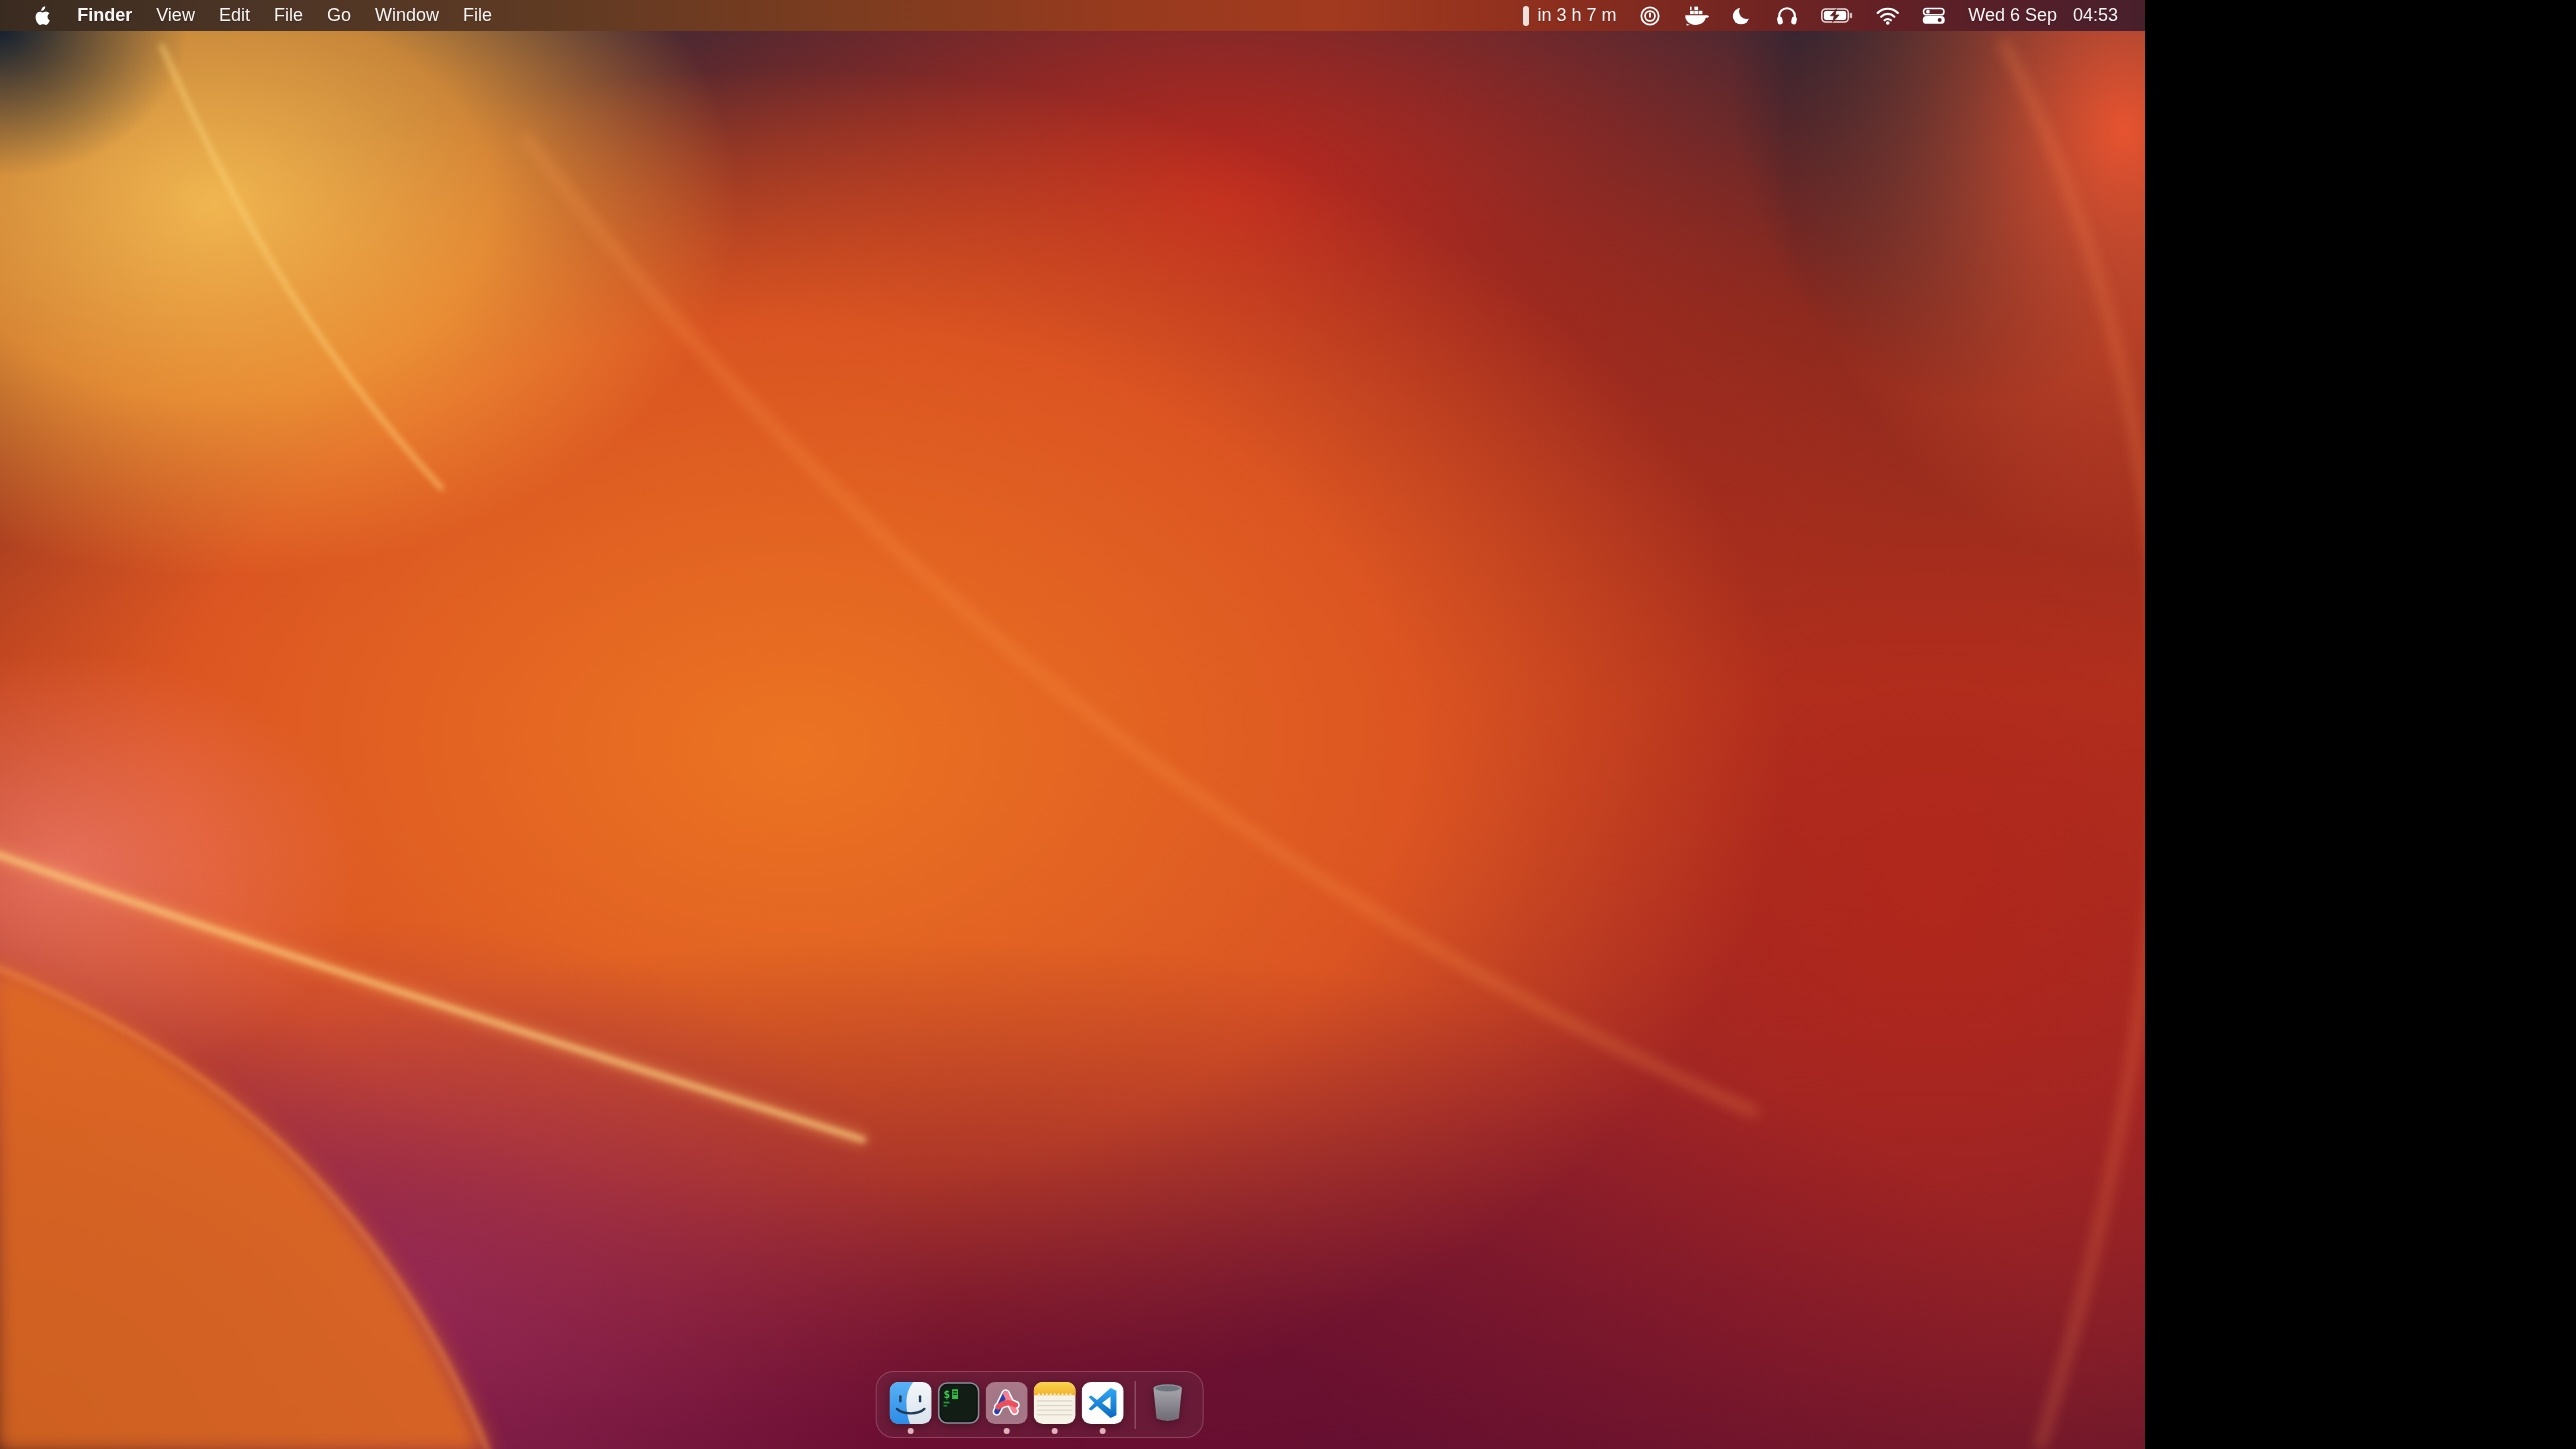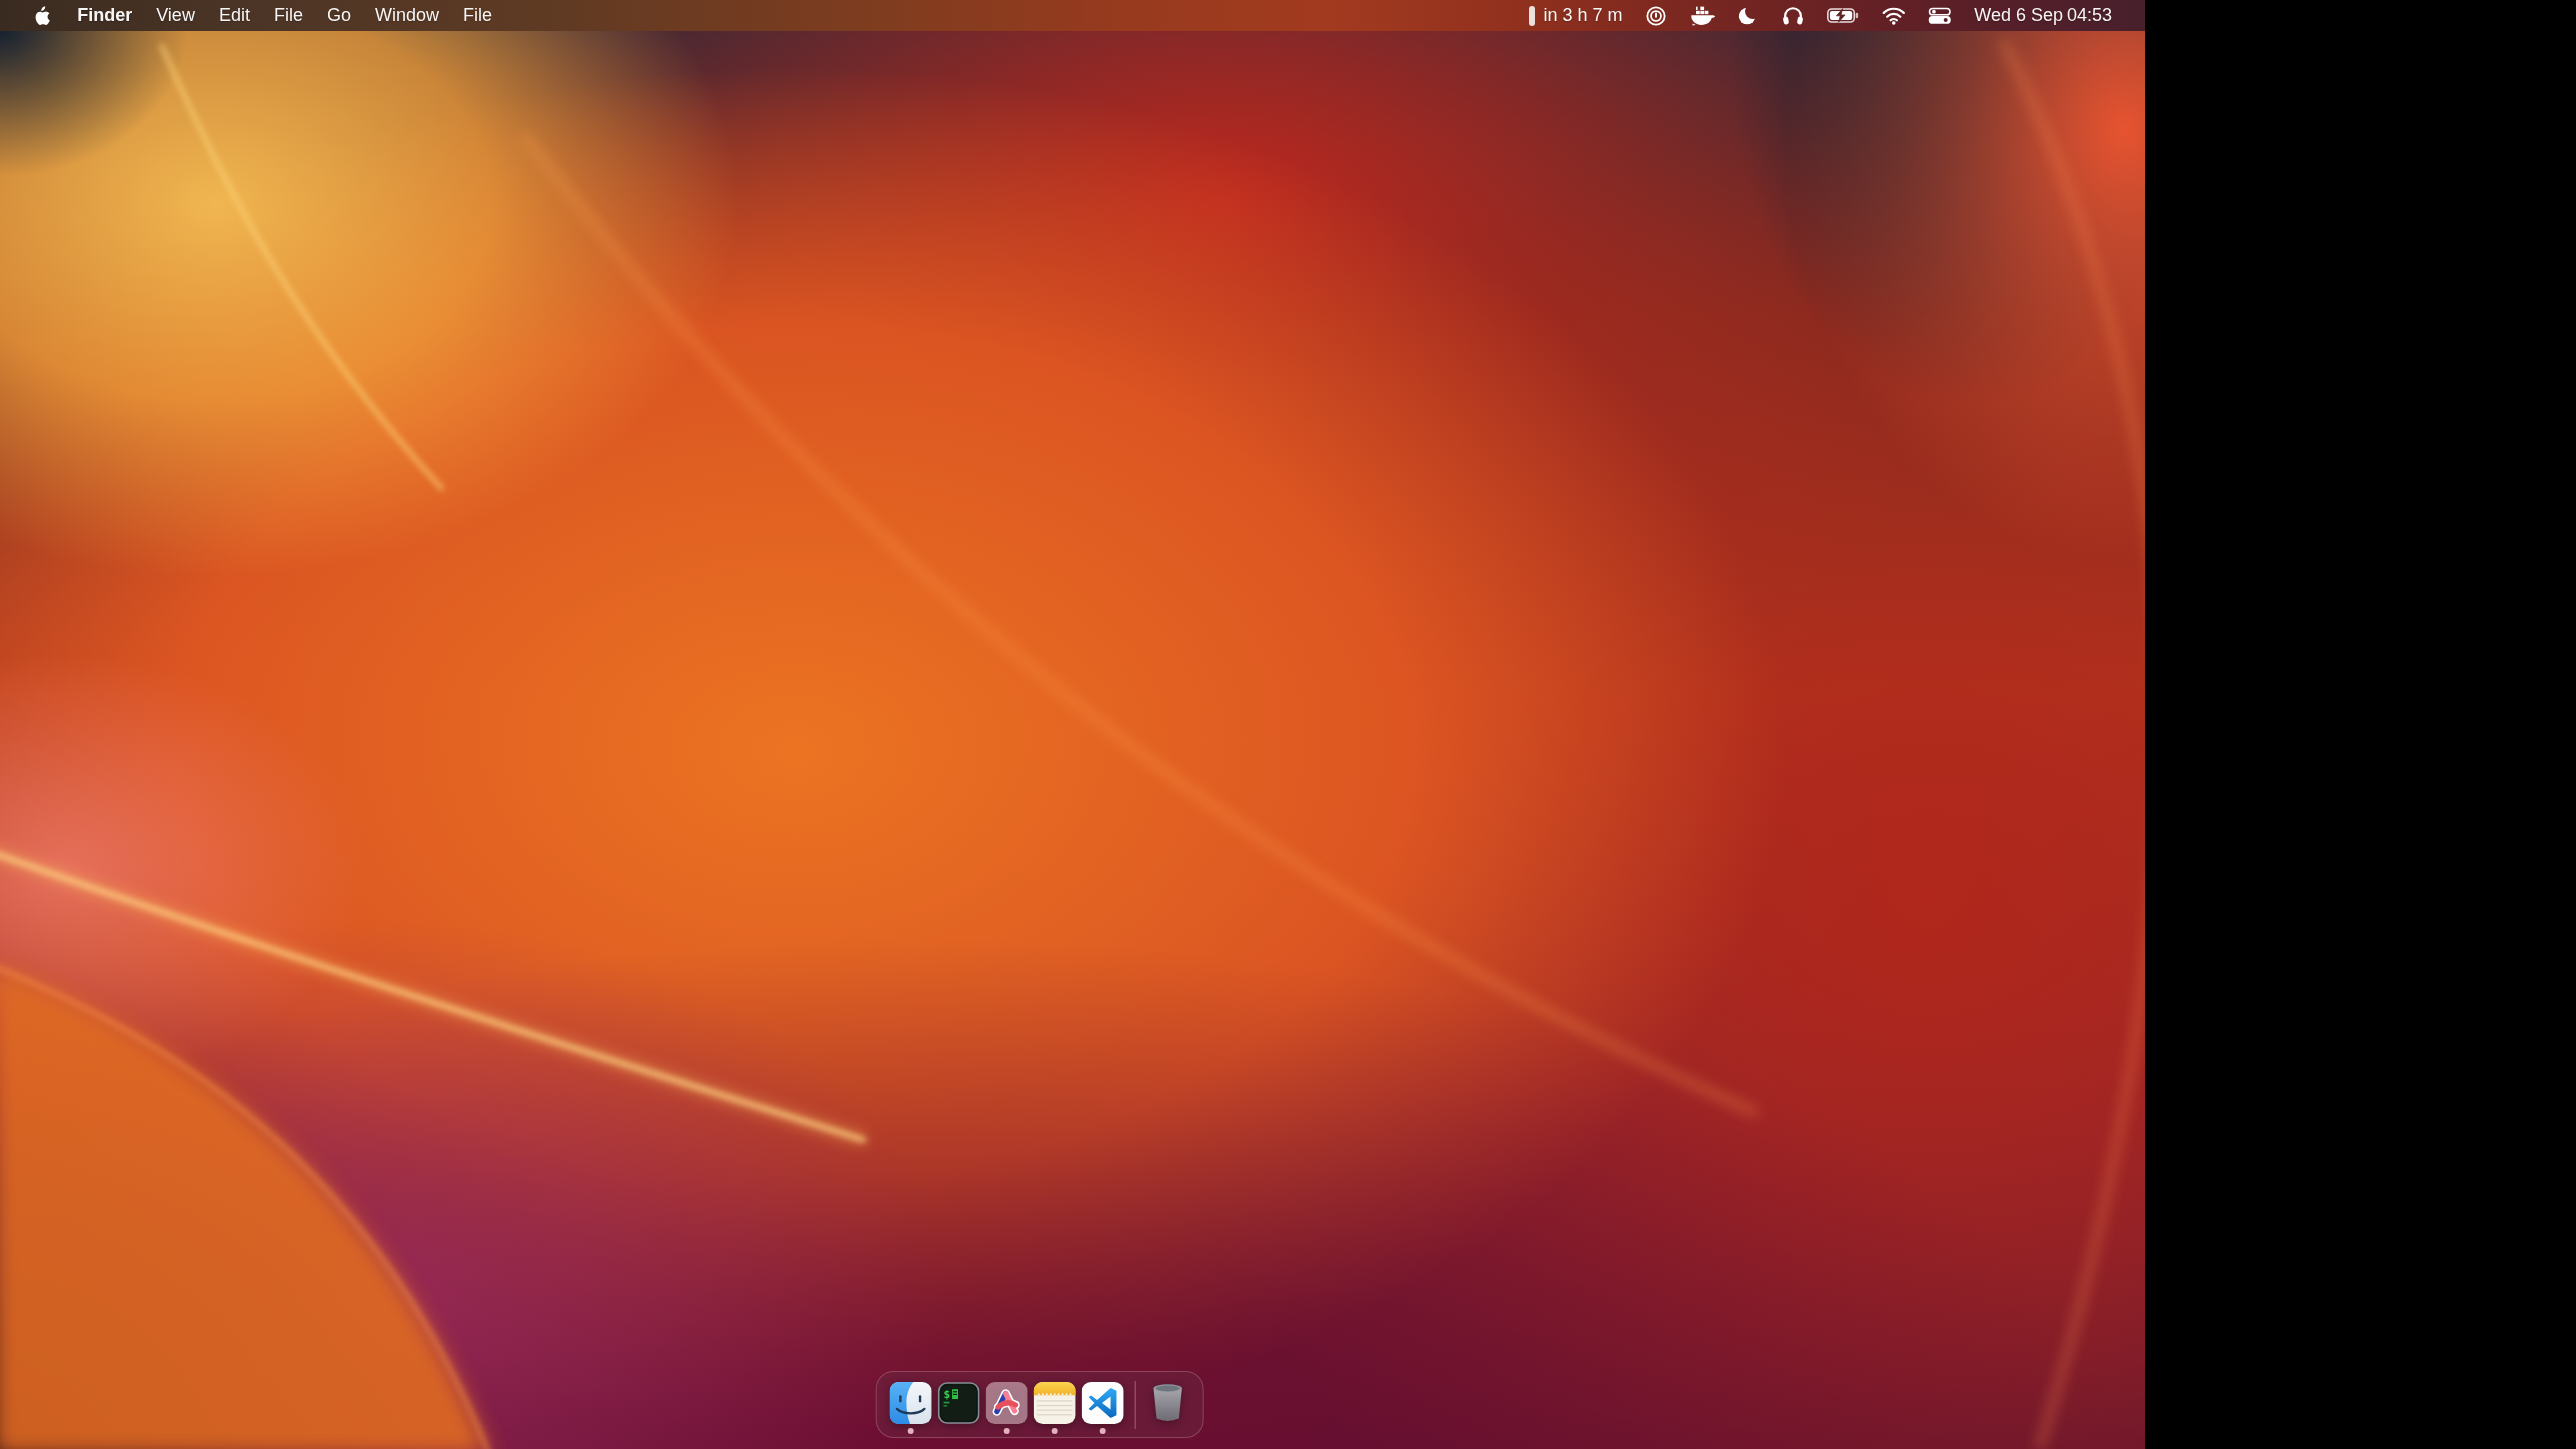--- a/index.html
+++ b/index.html
@@ -33,27 +33,27 @@
     display:flex; align-items:center; justify-content:space-between;
     background:linear-gradient(90deg,#3a2b20 0%,#4c3526 12%,#5e3a23 25%,#7d3c1f 40%,#973a1e 52%,#a23a1f 62%,#8e2f1e 72%,#762621 80%,#622025 88%,#521f2a 95%,#47202c 100%);
     color:rgba(255,255,255,0.96);
     font-size:18px;
     text-shadow:0 0.7px 1.3px rgba(0,0,0,0.25);
   }
   .mb-left { display:flex; align-items:center; padding-left:24px; }
   .mb-left .apple { display:flex; align-items:center; margin-right:5.4px; padding:0 9.4px; }
   .mb-item { padding:0 12px; cursor:default; }
   .mb-item.app { font-weight:700; }
-  .mb-right { display:flex; align-items:center; gap:0; padding-right:29px; }
+  .mb-right { display:flex; align-items:center; gap:0; padding-right:23px; }
   .status-item { display:flex; align-items:center; padding:0 11.4px; }
   .status-item svg { display:block; }
   .timer-group { display:flex; align-items:center; gap:8px; padding:0 11.4px; }
   .timer-pill { width:6.7px; height:20px; border-radius:3.4px; background:rgba(255,255,255,0.85); }
   .clock { display:flex; align-items:center; padding:0 4px 0 11.4px; }
-  .clock .date { margin-right:4px; }
+  .clock .date { margin-right:16px; }
 
   
   .dock {
     position:absolute; bottom:10.7px; left:50%; transform:translateX(calc(-50% - 33px));
     height:67px; border-radius:18px;
     background:rgba(104,44,66,0.42);
     -webkit-backdrop-filter:blur(16px); backdrop-filter:blur(16px);
     border:1.3px solid rgba(255,195,205,0.25);
     display:flex; align-items:center; padding:0 10.7px;
   }

